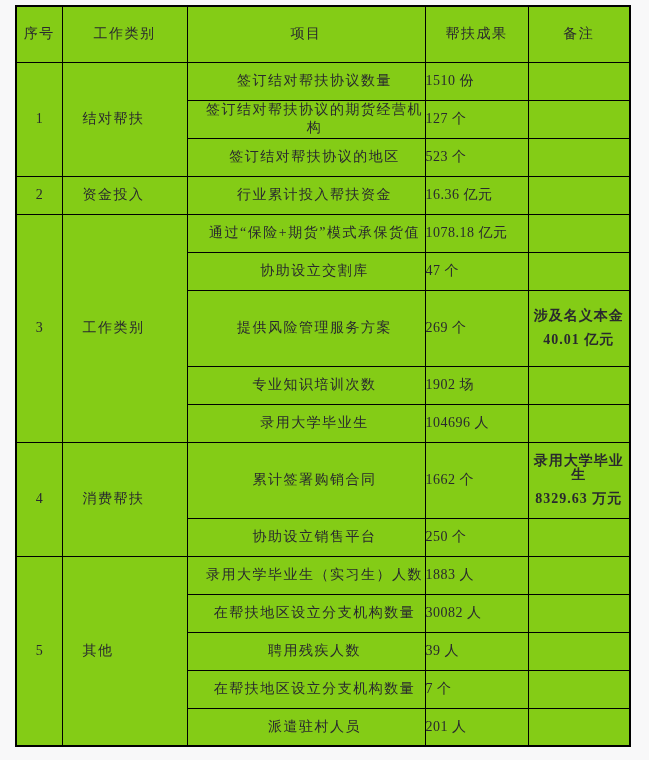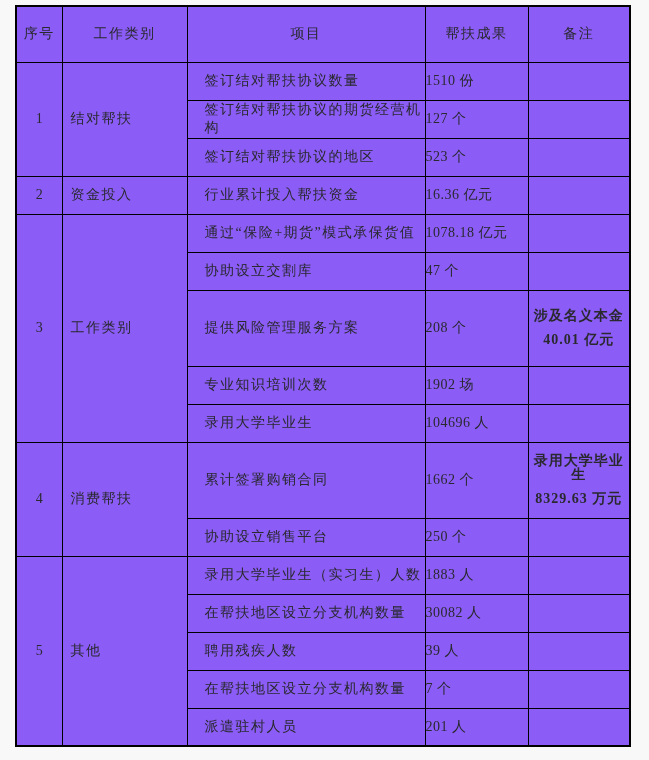--- a/index.html
+++ b/index.html
@@ -12,21 +12,21 @@
     position: relative;
     width: 649px; height: 760px;
     overflow: hidden;
   }
   table.assist {
     position: absolute;
     left: 15px; top: 5px;
     width: 614px;
     table-layout: fixed;
     border-collapse: collapse;
-    background: #8b5cf6;
+    background: #84cc16;
     border: 2px solid #000;
   }
   col.c1 { width: 46px; }
   col.c2 { width: 125px; }
   col.c3 { width: 238px; }
   col.c4 { width: 103px; }
   col.c5 { width: 102px; }
   th, td {
     border: 1px solid #000;
     color: #29292e;
@@ -34,22 +34,22 @@
     font-weight: normal;
     vertical-align: middle;
     letter-spacing: 1.5px;
     padding: 0;
   }
   tr.h56 { height: 56px; }
   tr.h38 { height: 38px; }
   tr.h76 { height: 76px; }
   th { text-align: center; }
   td.c-seq { text-align: center; letter-spacing: 0; }
-  td.c-cat { text-align: left; padding-left: 8px; }
-  td.c-item { text-align: left; padding-left: 17px; }
+  td.c-cat { text-align: left; padding-left: 20px; }
+  td.c-item { text-align: center; padding-left: 17px; }
   td.c-res { letter-spacing: 0.5px; }
   td.c-note { text-align: center; letter-spacing: 1px; }
   td.c-note .note-line { line-height: 14px; font-weight: bold; }
   td.c-note.tall .note-line { margin: 10px 0; }
 </style>
 </head>
 <body>
 
 <div class="page">
   <table class="assist">
@@ -103,21 +103,21 @@
       <td class="c-res">1078.18 亿元</td>
       <td class="c-note"></td>
     </tr>
     <tr class="h38">
       <td class="c-item">协助设立交割库</td>
       <td class="c-res">47 个</td>
       <td class="c-note"></td>
     </tr>
     <tr class="h76">
       <td class="c-item">提供风险管理服务方案</td>
-      <td class="c-res">208 个</td>
+      <td class="c-res">269 个</td>
       <td class="c-note tall">
         <div class="note-line">涉及名义本金</div>
         <div class="note-line">40.01 亿元</div>
       </td>
     </tr>
     <tr class="h38">
       <td class="c-item">专业知识培训次数</td>
       <td class="c-res">1902 场</td>
       <td class="c-note"></td>
     </tr>

